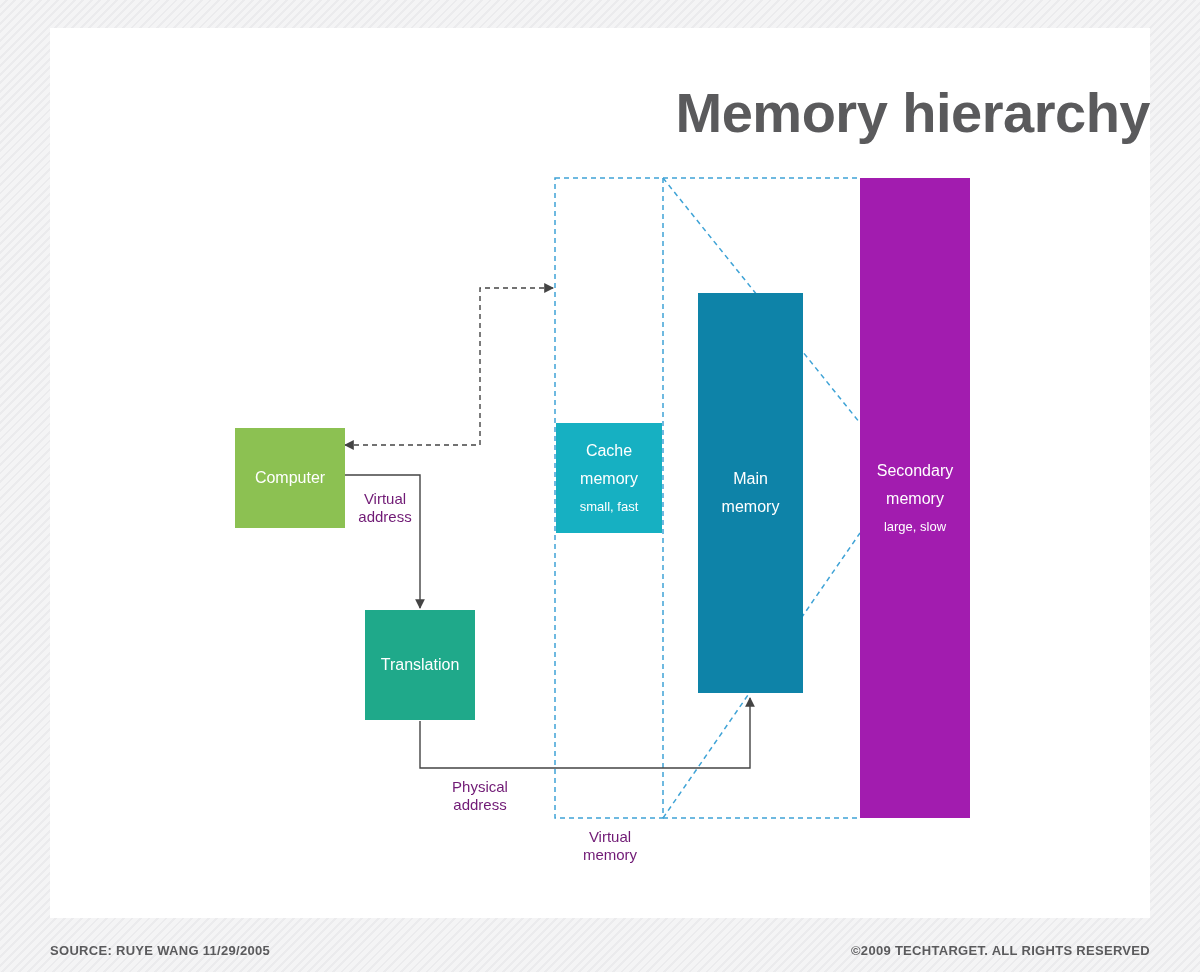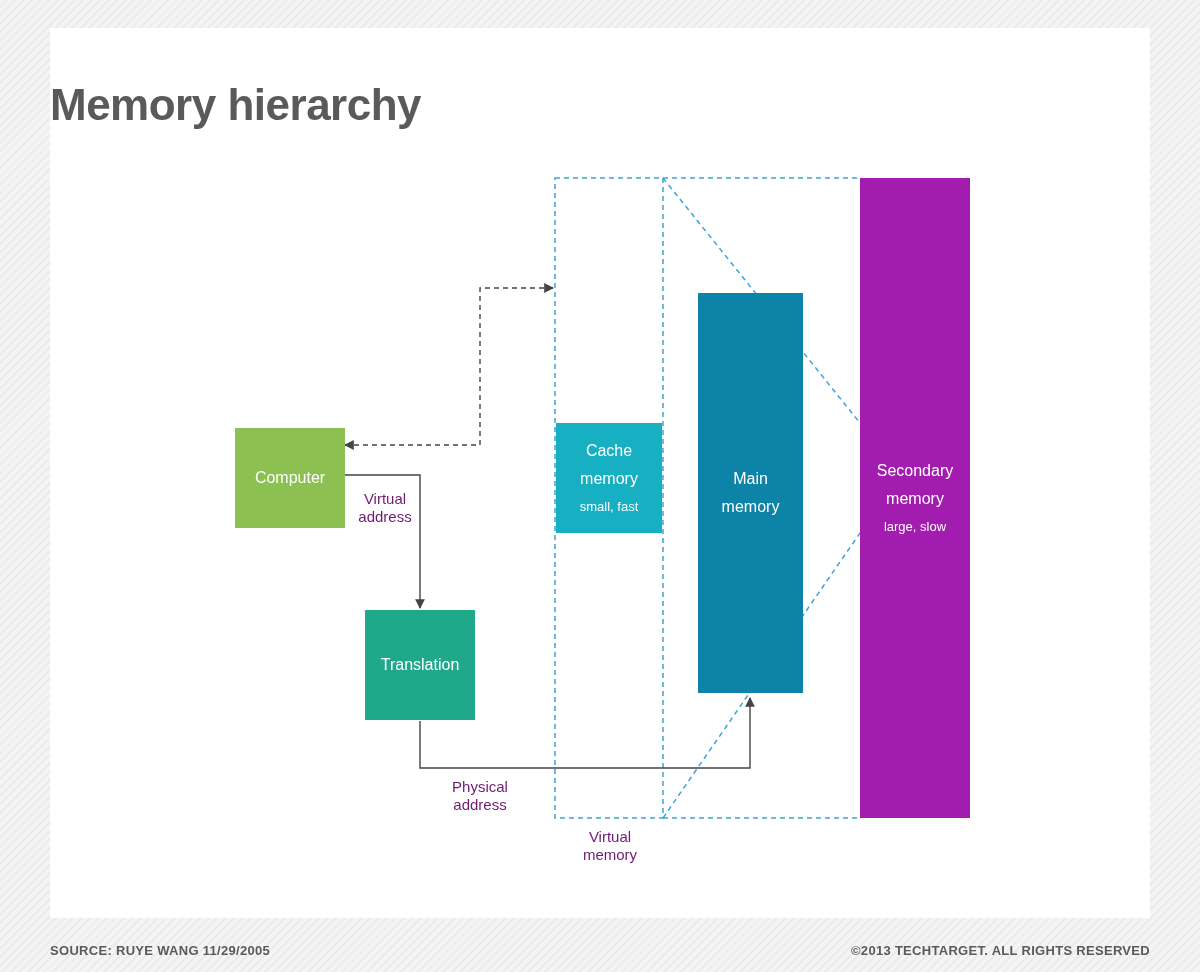--- a/index.html
+++ b/index.html
@@ -28,22 +28,22 @@
     top: 28px;
     width: 1100px;
     height: 890px;
     background: #ffffff;
   }
   .title {
     position: absolute;
     top: 52px;
     left: 0;
     width: 100%;
-    text-align: left;
-    font-size: 44px;
+    text-align: right;
+    font-size: 56px;
     font-weight: 700;
     color: #5a5a5c;
     letter-spacing: -0.5px;
   }
   .box {
     position: absolute;
     color: #fff;
     display: flex;
     flex-direction: column;
     align-items: center;
@@ -138,14 +138,14 @@
     </div>
 
     <div class="lbl" style="left:520px; top:800px; width:80px;">
       <span>Virtual</span><br>
       <span>memory</span>
     </div>
 
   </div>
 
   <div class="footer-left">SOURCE: RUYE WANG 11/29/2005</div>
-  <div class="footer-right">©2013 TECHTARGET. ALL RIGHTS RESERVED</div>
+  <div class="footer-right">©2009 TECHTARGET. ALL RIGHTS RESERVED</div>
 </div>
 
 </body></html>

